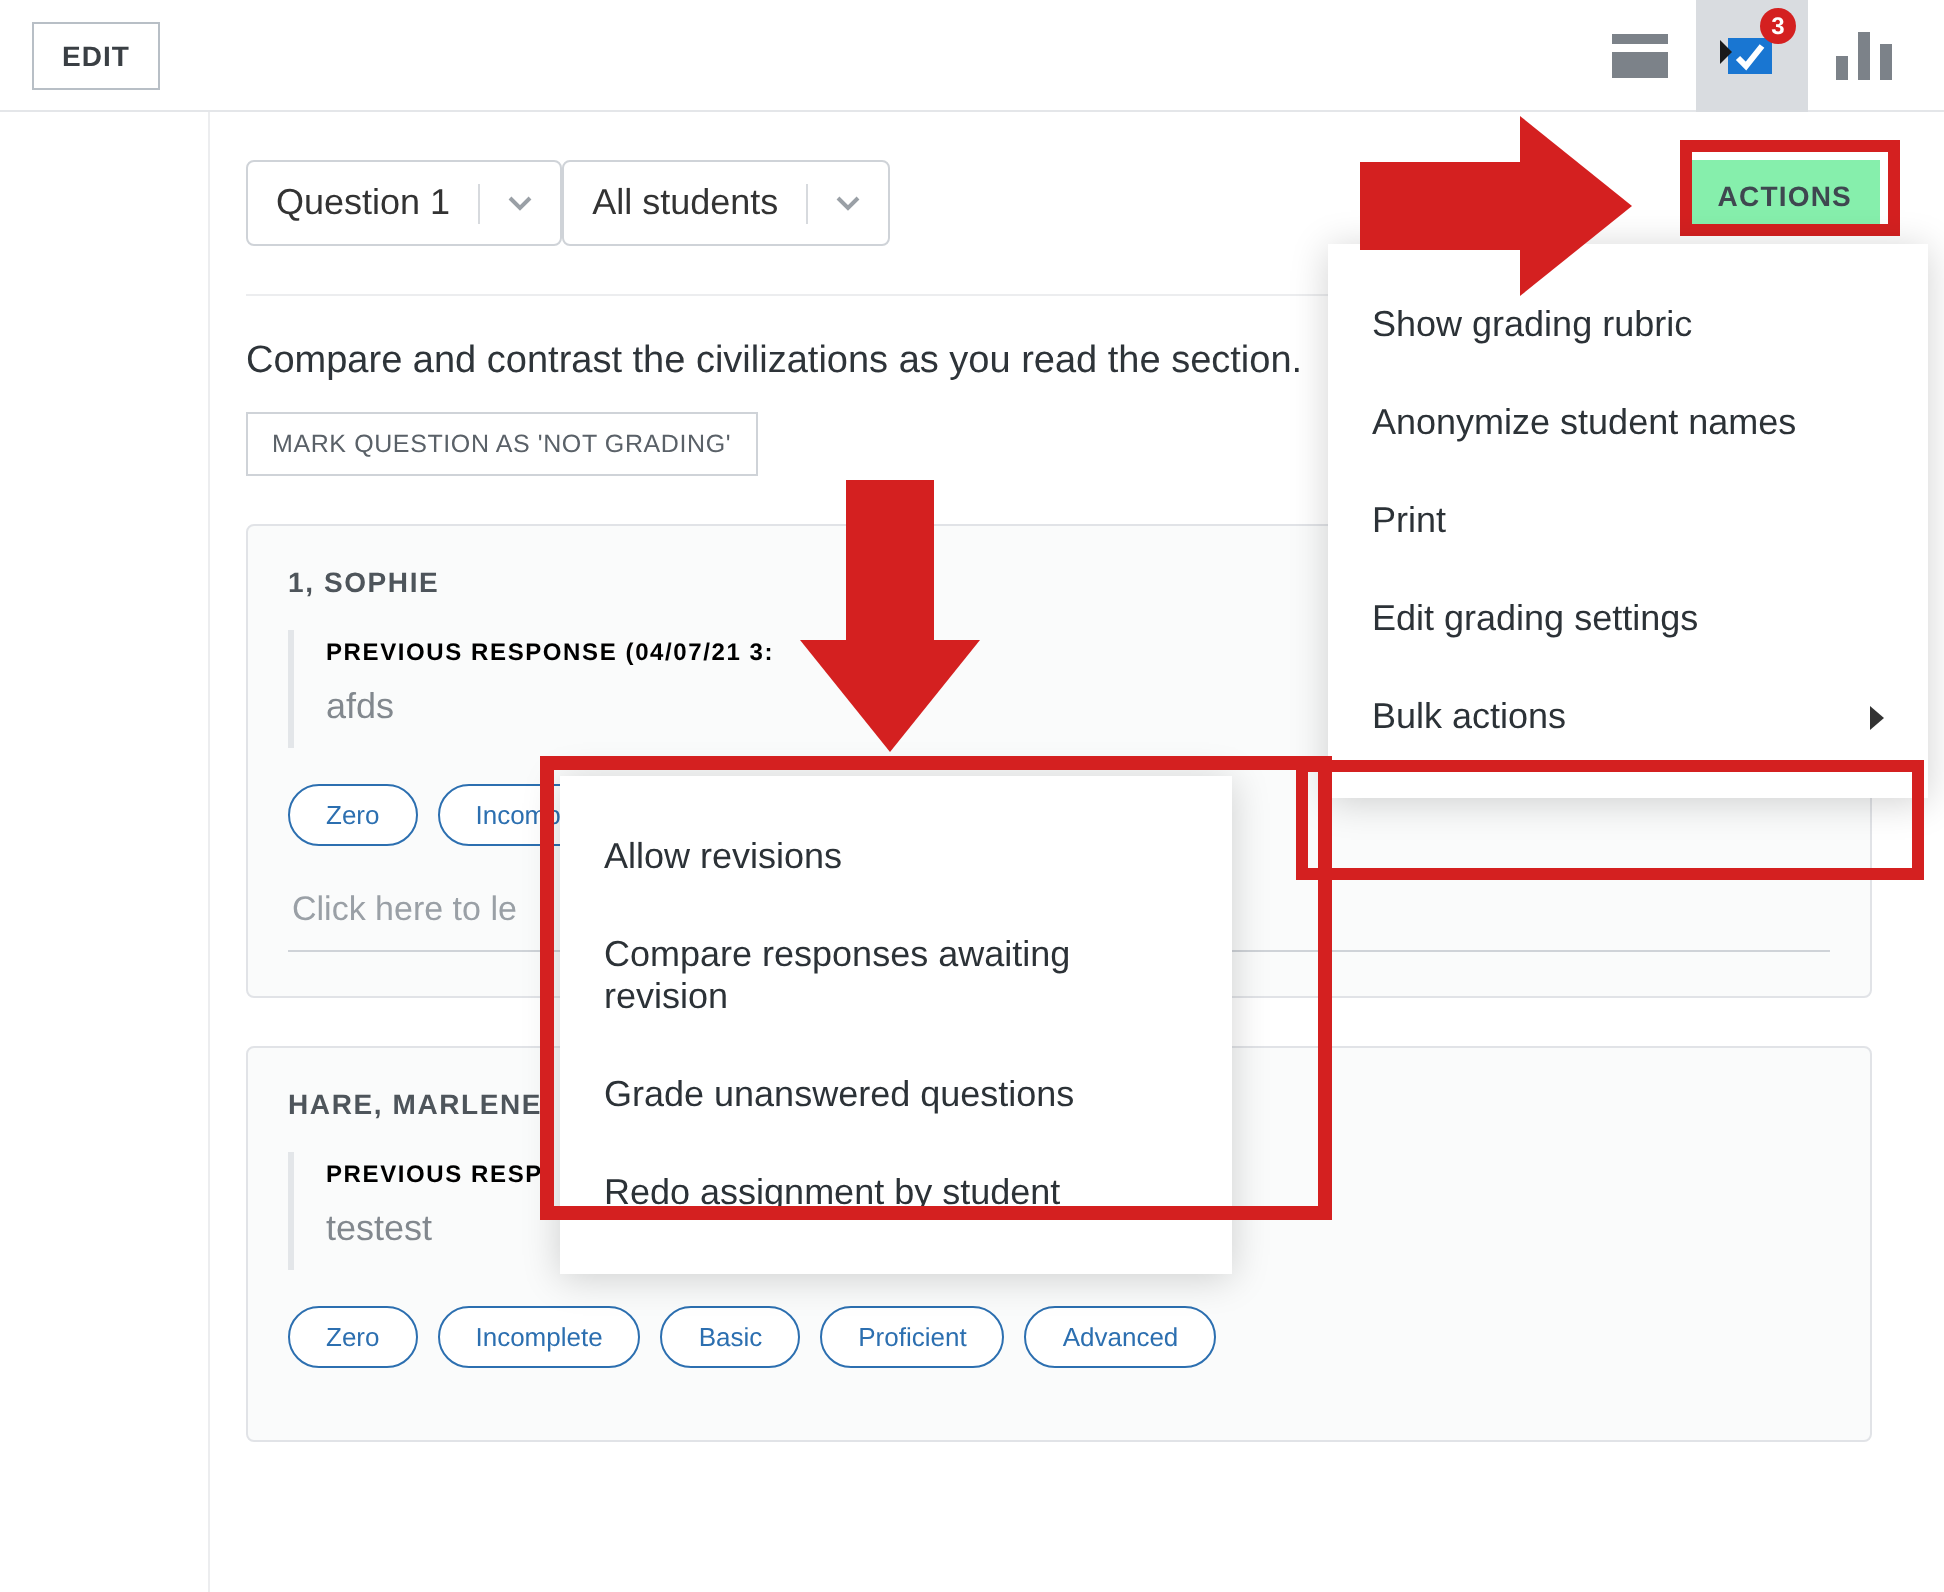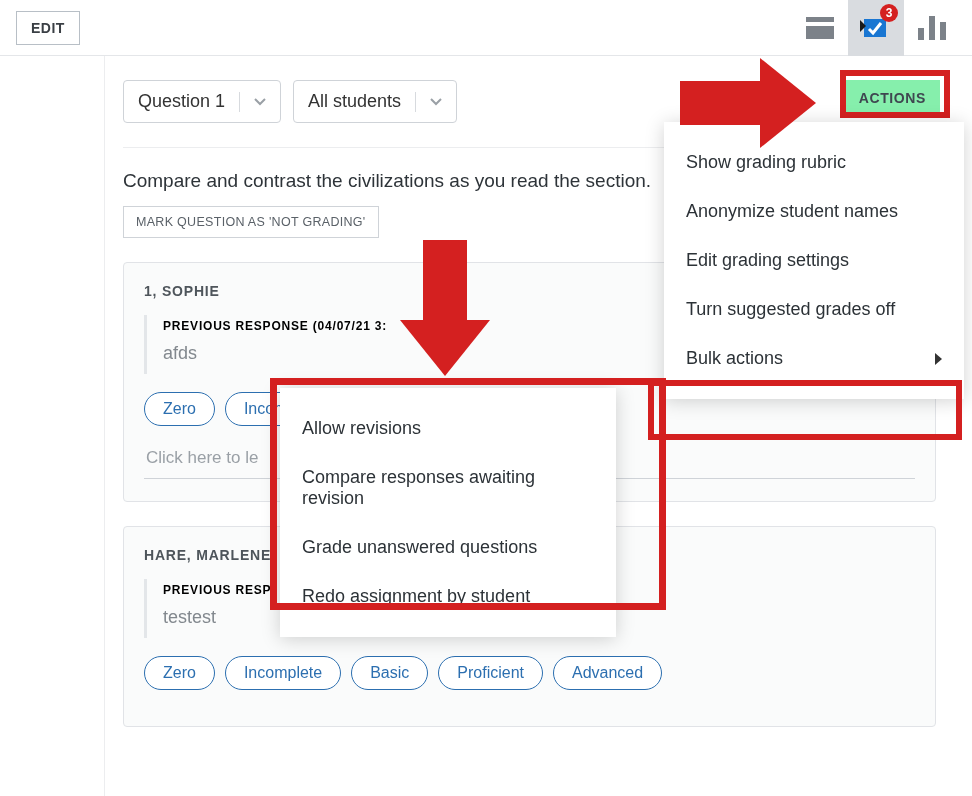--- a/index.html
+++ b/index.html
@@ -54,21 +54,21 @@
       display: flex; align-items: center; justify-content: center;
       padding: 0 4px;
       font-weight: 600;
     }
     .content {
       position: absolute;
       left: 104px; right: 0; top: 56px; bottom: 0;
       border-left: 1px solid #ecedef;
       padding: 24px 36px 0 18px;
     }
-    .filter-row { display: flex; gap: 12px; margin-bottom: 24px; }
+    .filter-row { display: flex; gap: 0; margin-bottom: 24px; }
     .dropdown {
       border: 1px solid #cfd3d8;
       border-radius: 4px;
       padding: 10px 14px;
       display: flex; align-items: center; gap: 14px;
       font-size: 18px;
       cursor: pointer;
       background: #fff;
     }
     .dropdown .divider-line { width: 1px; height: 20px; background: #d7dade; }
@@ -101,21 +101,21 @@
     .prev-block { border-left: 3px solid #e3e6e9; padding: 4px 0 10px 16px; margin-bottom: 18px; }
     .prev-label { font-size: 12px; font-weight: 700; letter-spacing: .8px; color: #000000; margin-bottom: 10px; }
     .prev-body { font-size: 18px; color: #82888e; }
     .grade-row { display: flex; gap: 10px; margin-bottom: 14px; flex-wrap: wrap; }
     .grade-chip {
       border: 1.5px solid #2c6fb0;
       color: #2c6fb0;
       background: #fff;
       border-radius: 22px;
       padding: 7px 18px;
-      font-size: 16px;
+      font-size: 13px;
       cursor: pointer;
     }
     .feedback-line {
       border-bottom: 1.5px solid #cfd3d8;
       padding: 8px 0 10px 2px;
       color: #9aa0a6;
       font-size: 17px;
       cursor: text;
     }
     
@@ -290,24 +290,24 @@
 <div class="red-box-actions"></div>
 
 <div class="actions-menu">
   <div class="menu-item">
       <span>Show grading rubric</span>
     </div>
   <div class="menu-item">
       <span>Anonymize student names</span>
     </div>
   <div class="menu-item">
+      <span>Print</span>
+    </div>
+  <div class="menu-item">
       <span>Edit grading settings</span>
-    </div>
-  <div class="menu-item">
-      <span>Turn suggested grades off</span>
     </div>
   <div class="menu-item">
     <span>Bulk actions</span>
     <span class="tri-right"></span>
   </div>
 </div>
 <div class="red-box-bulk"></div>
 
 <div class="submenu">
   <div class="menu-item">

